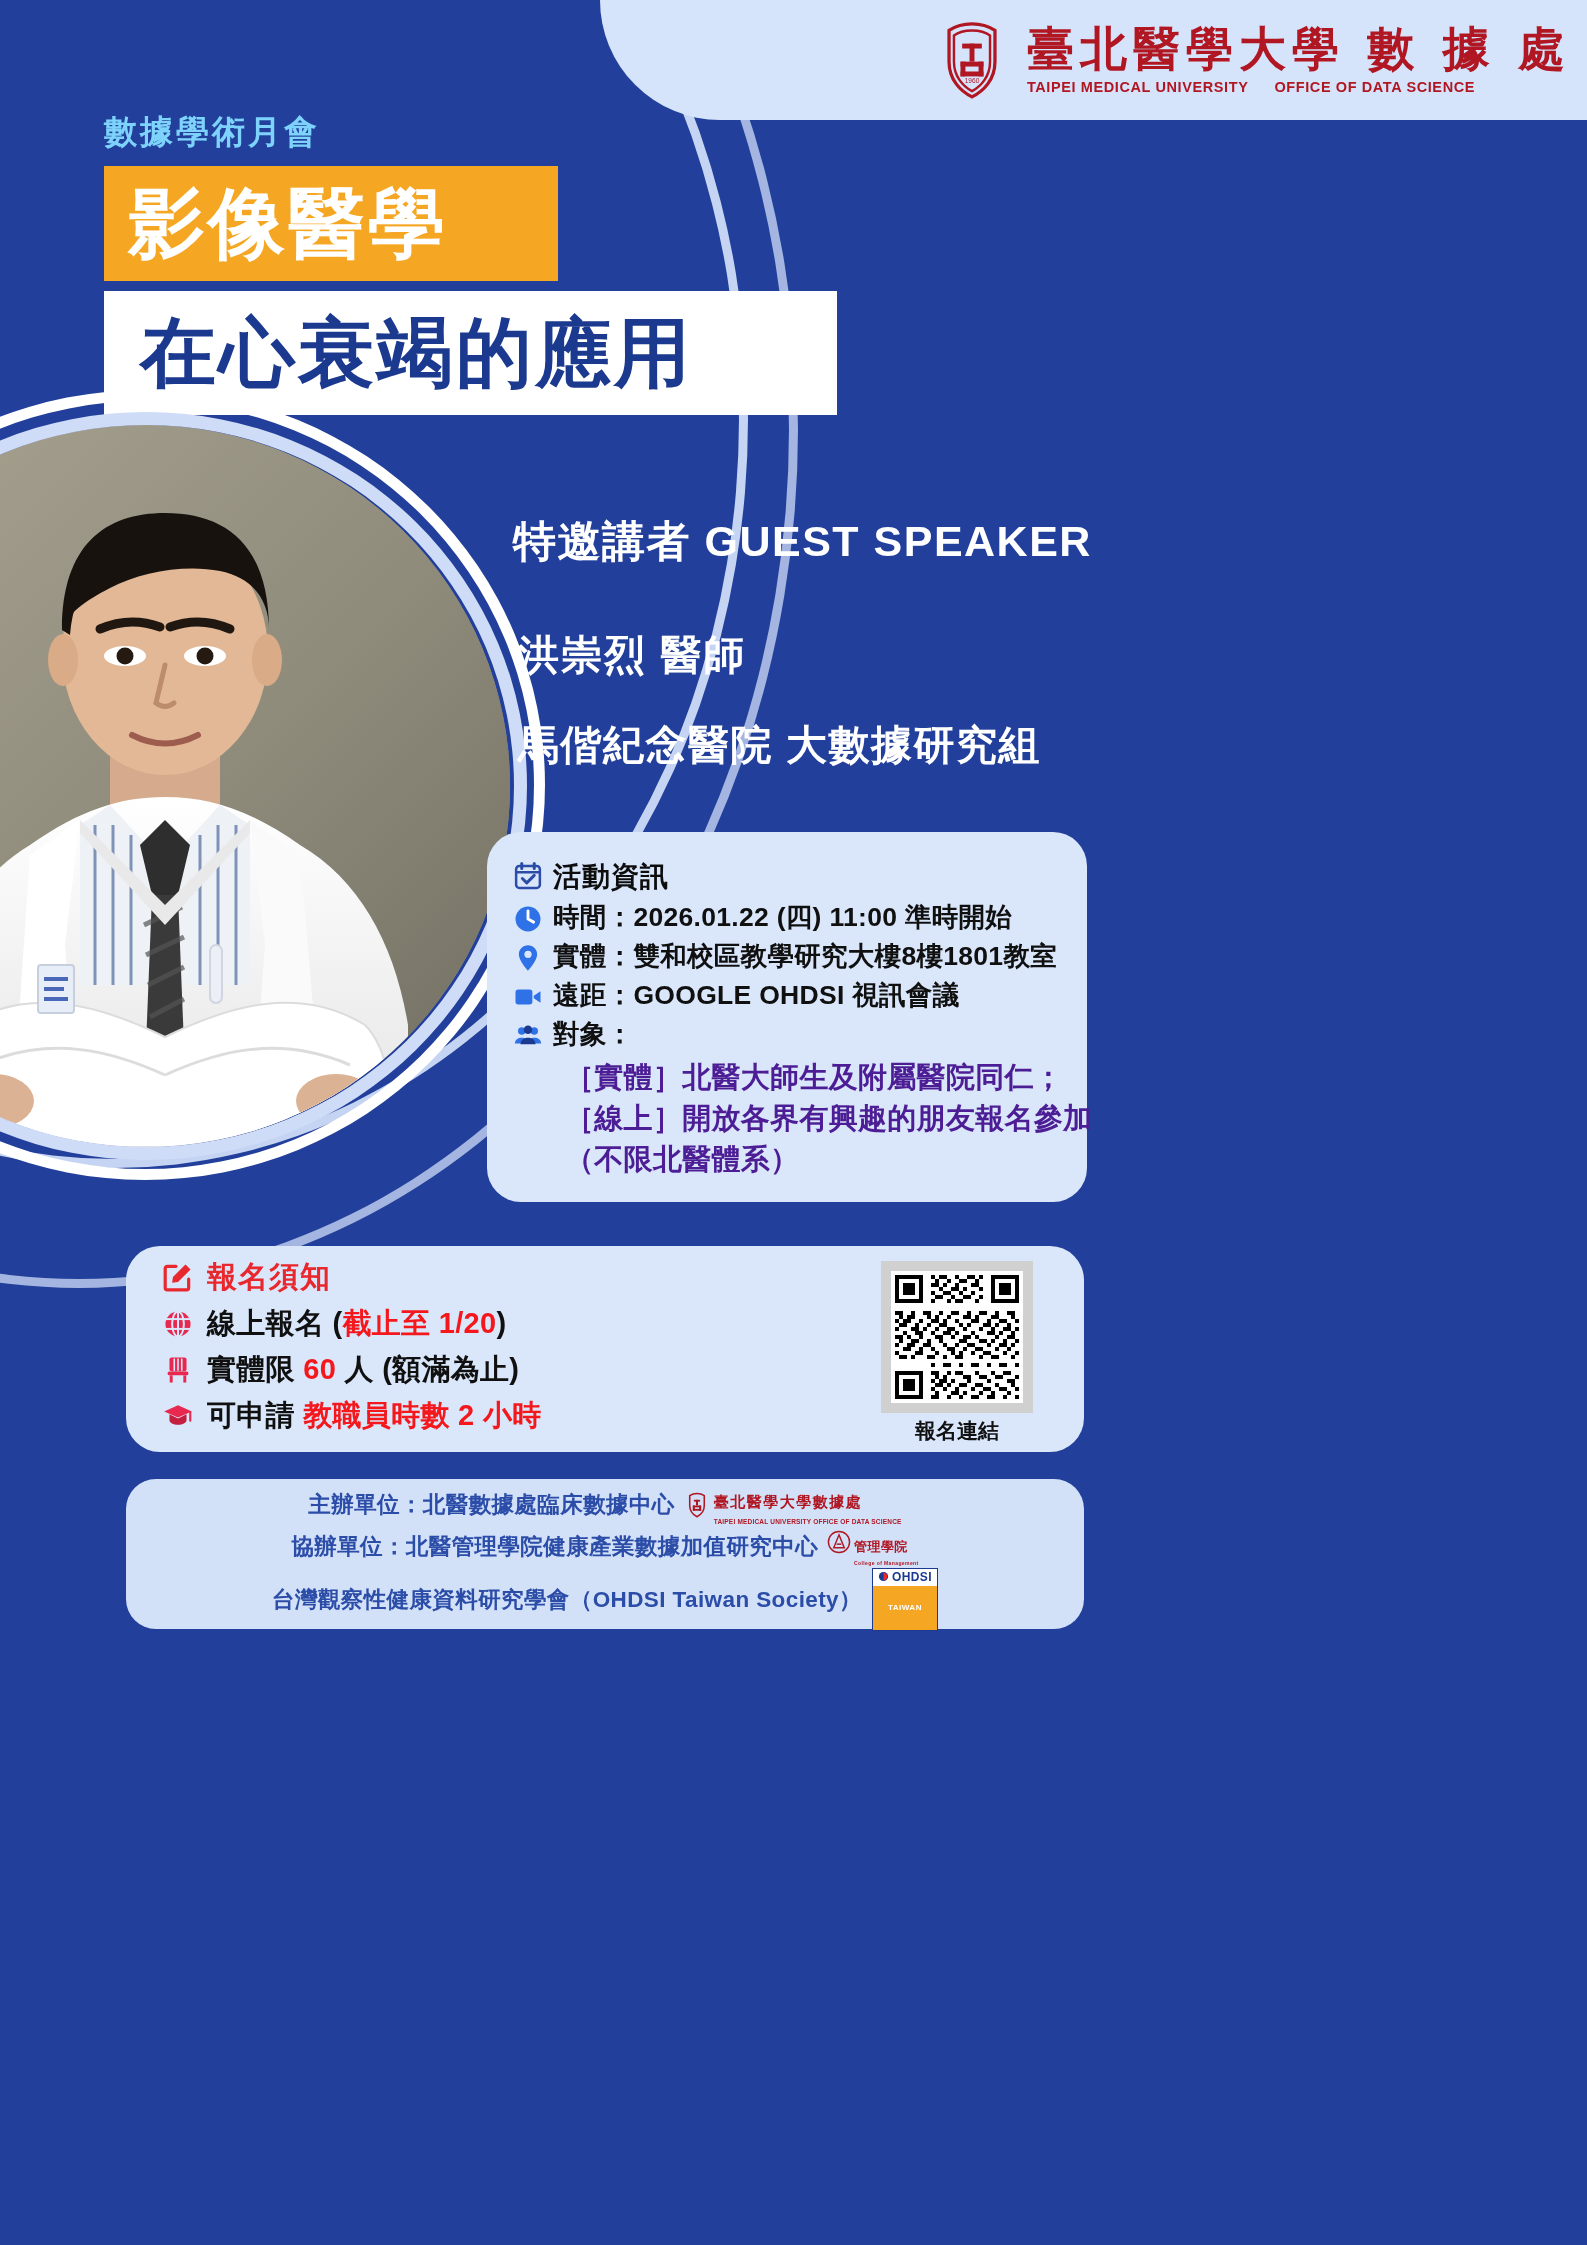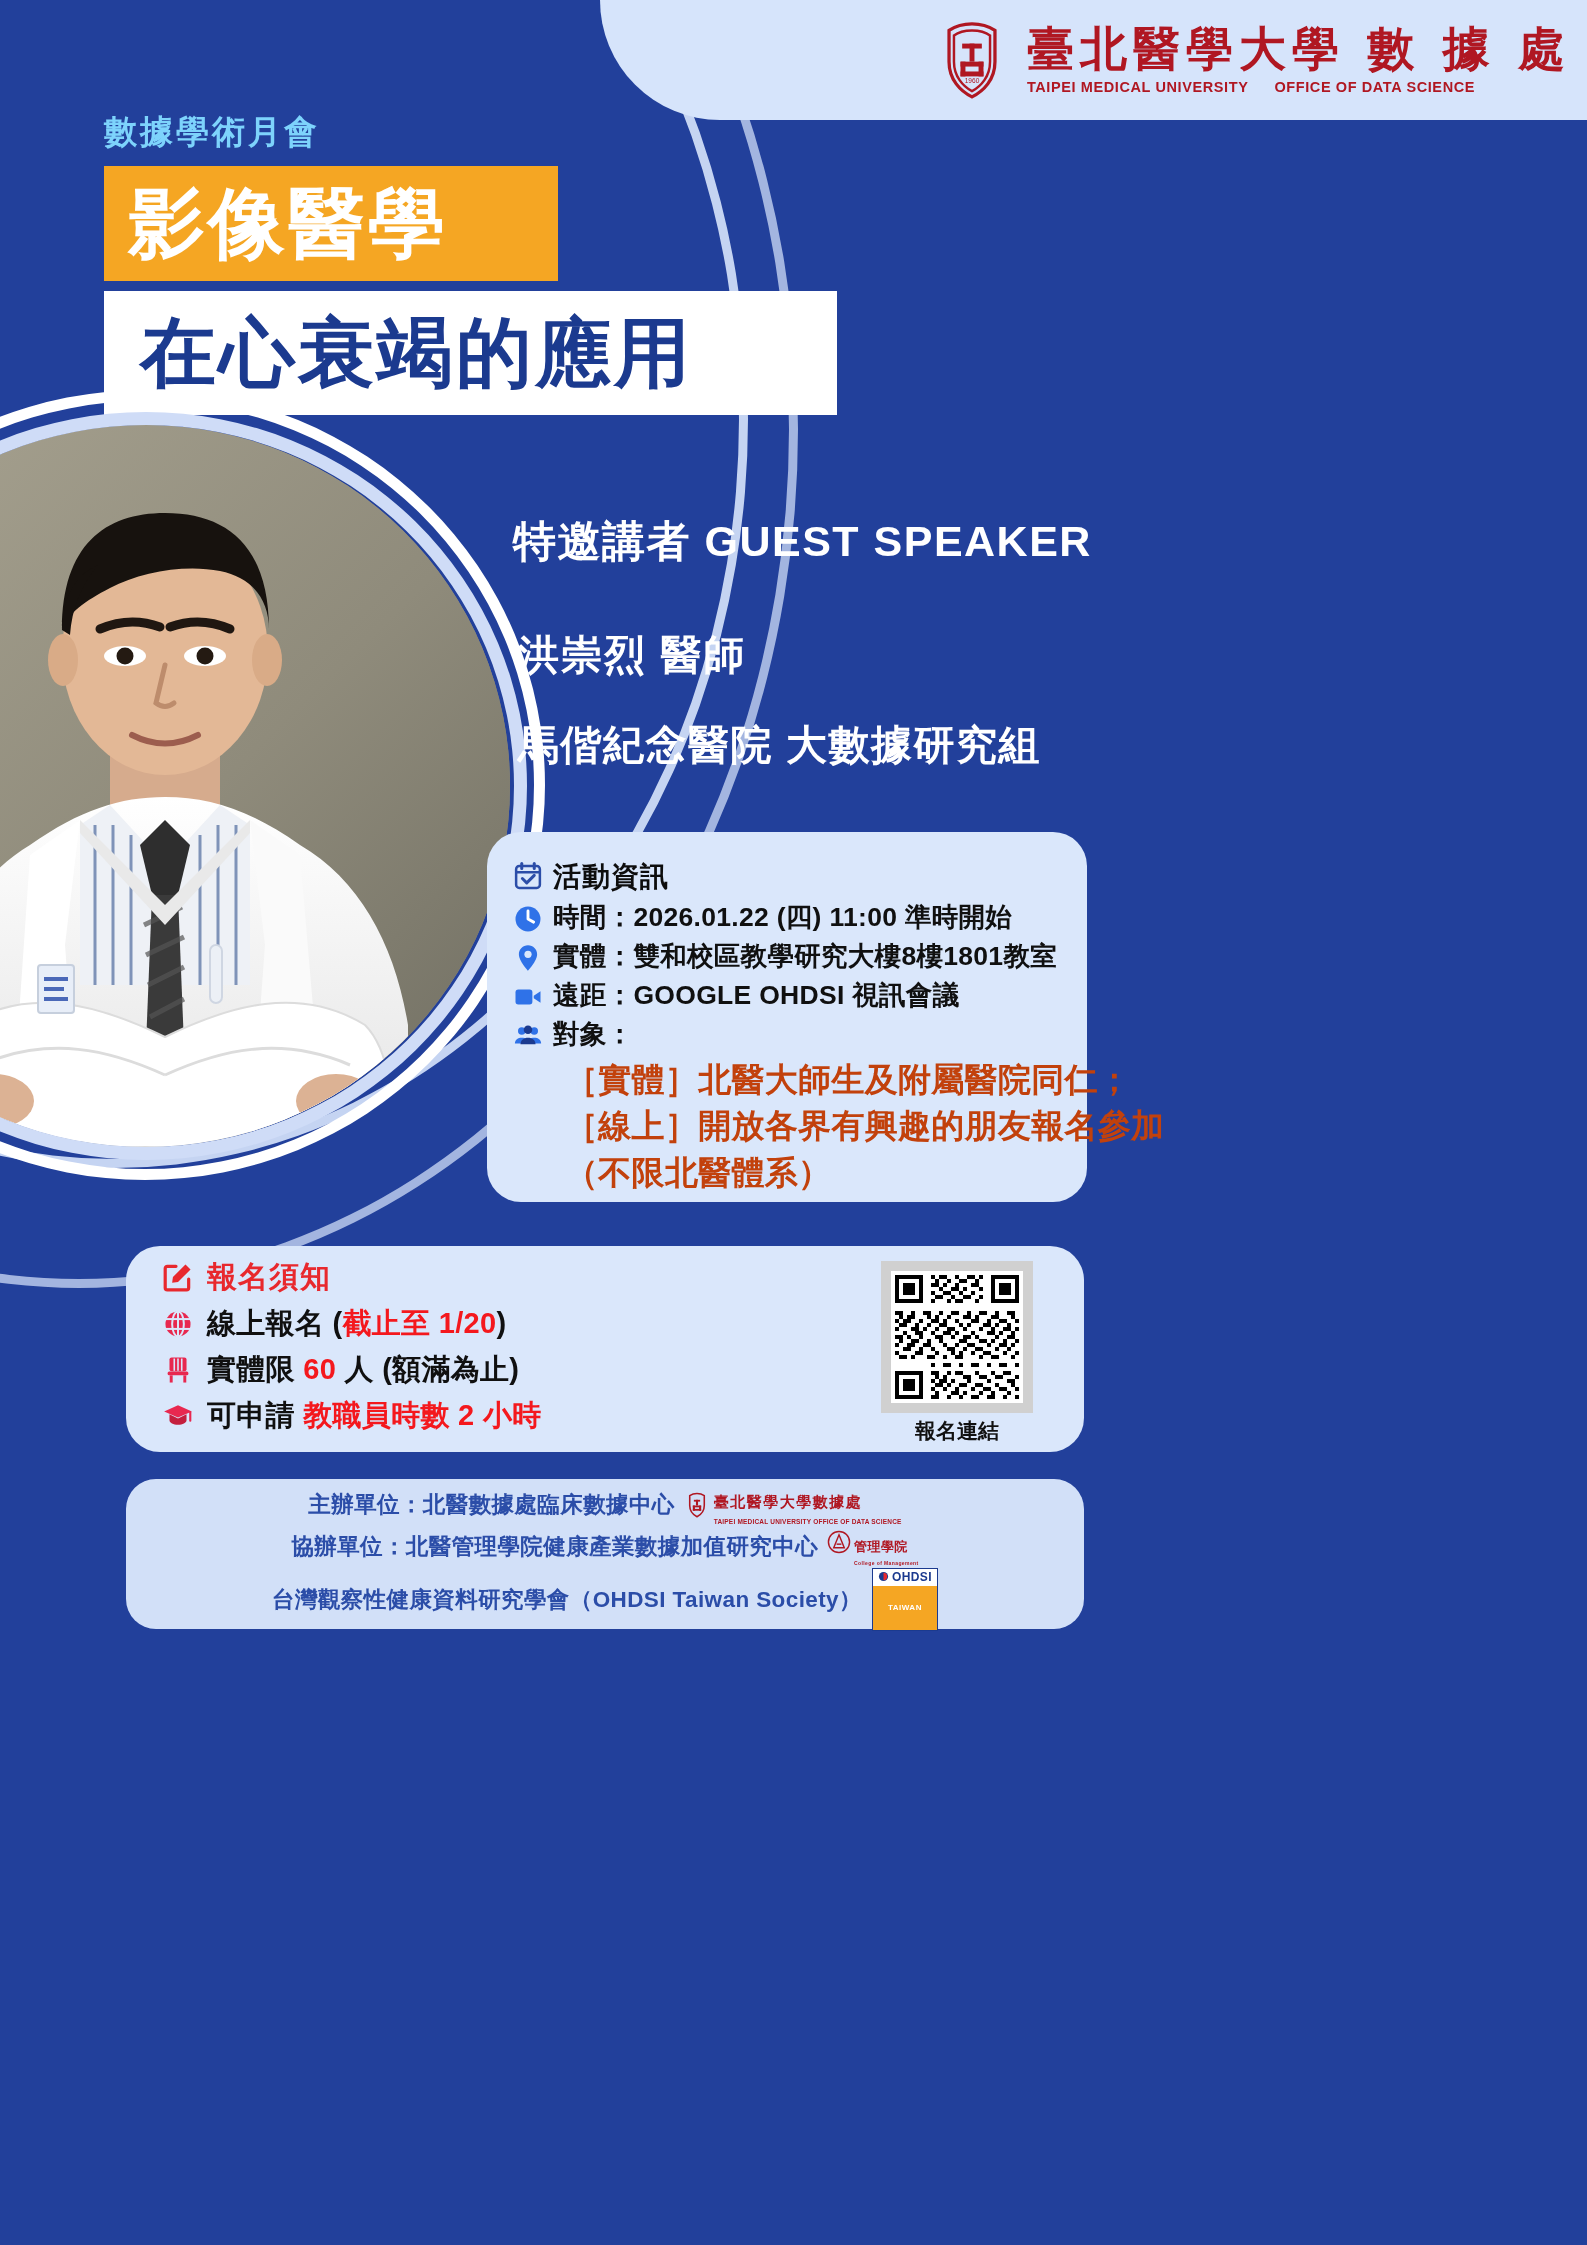--- a/index.html
+++ b/index.html
@@ -103,21 +103,21 @@
   }
   .info-row{display:flex;align-items:flex-start;margin-bottom:5px;}
   .info-ico{width:32px;flex:0 0 32px;margin-right:8px;margin-top:3px;}
   .info-ico svg{display:block;}
   .info-txt{
     color:#101010;font-size:26.5px;font-weight:bold;line-height:1.28;
     letter-spacing:.3px;white-space:nowrap;
   }
   .info-head{color:#0d0d0d;font-size:28px;font-weight:bold;letter-spacing:1px;}
   .aud-sub{
-    color:#c2410c;font-size:33px;font-weight:bold;line-height:1.42;
+    color:#4c1d95;font-size:29px;font-weight:bold;line-height:1.42;
     margin-left:52px;letter-spacing:.3px;white-space:nowrap;
   }
 
   
   .reg-card{
     position:absolute;left:126px;top:1246px;width:958px;height:206px;
     background:#dae7fb;border-radius:34px;
     display:flex;align-items:center;
   }
   .reg-left{padding-left:36px;flex:1 1 auto;}

